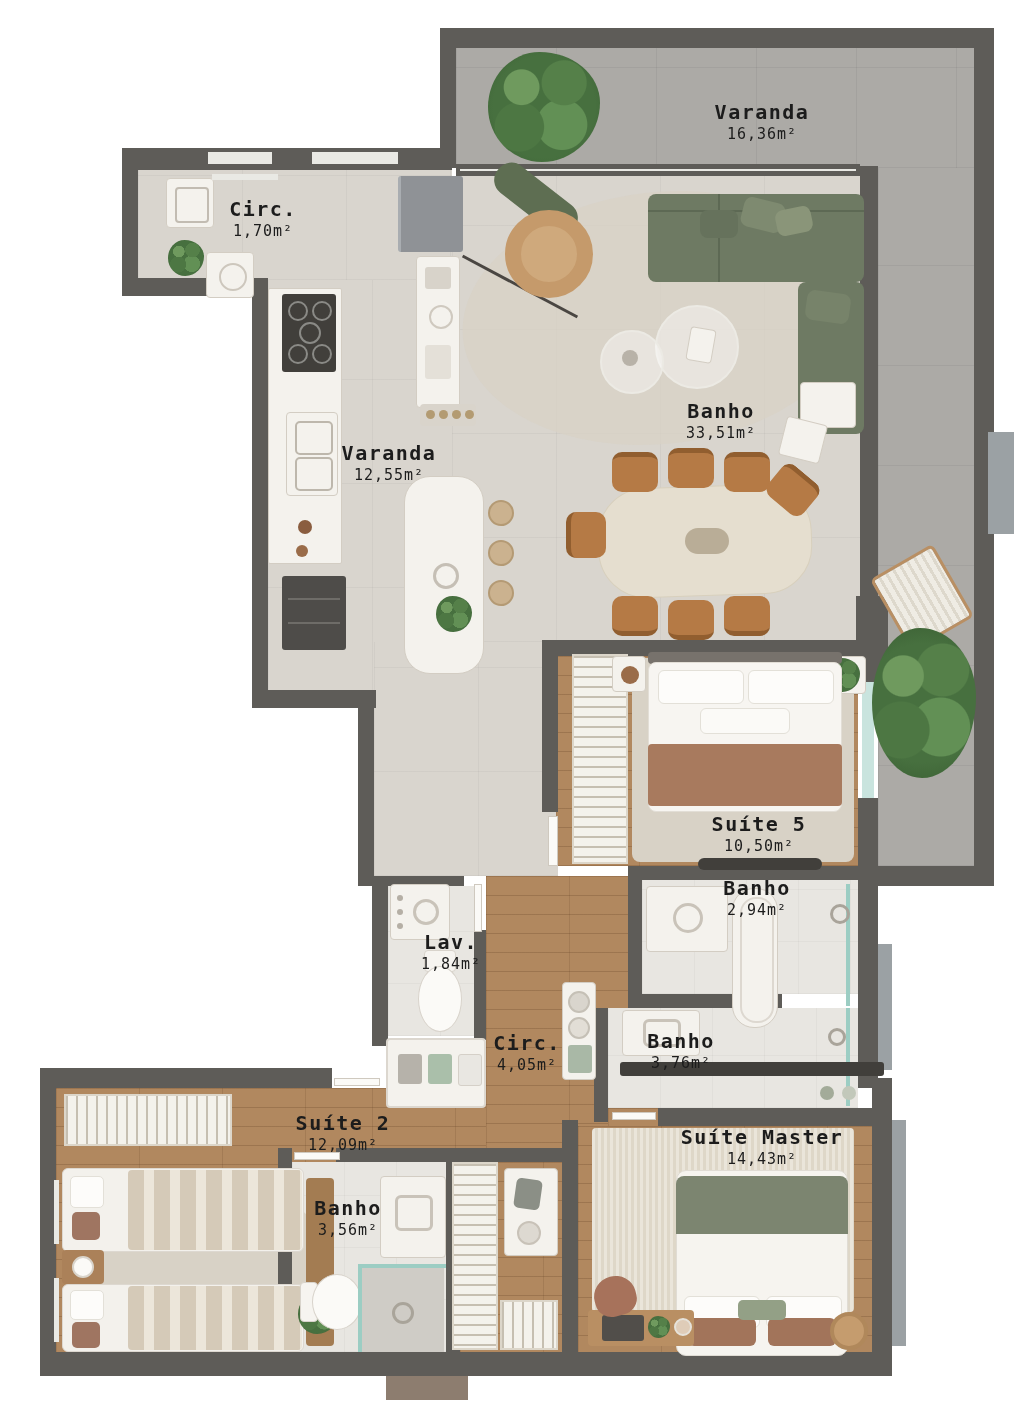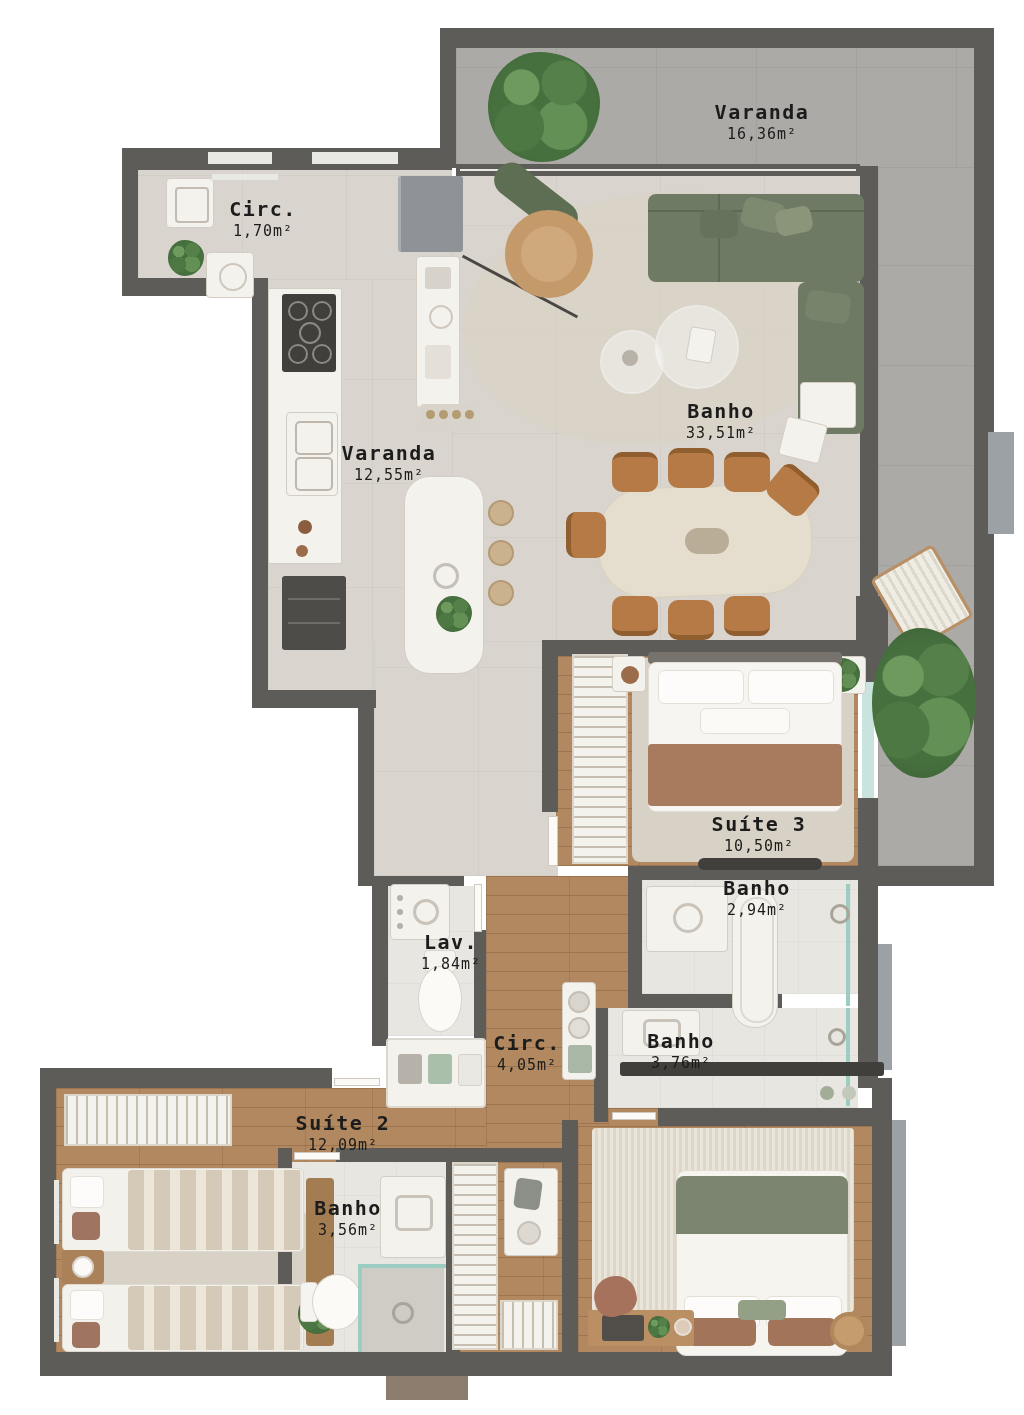--- a/index.html
+++ b/index.html
@@ -339,21 +339,21 @@
   </div>
   <div class="label" style="left:721px;top:399px">
     <div class="nm">Banho</div>
     <div class="ar">33,51m²</div>
   </div>
   <div class="label" style="left:389px;top:441px">
     <div class="nm">Varanda</div>
     <div class="ar">12,55m²</div>
   </div>
   <div class="label" style="left:759px;top:812px">
-    <div class="nm">Suíte 3</div>
+    <div class="nm">Suíte 5</div>
     <div class="ar">10,50m²</div>
   </div>
   <div class="label" style="left:757px;top:876px">
     <div class="nm">Banho</div>
     <div class="ar">2,94m²</div>
   </div>
   <div class="label" style="left:451px;top:930px">
     <div class="nm">Lav.</div>
     <div class="ar">1,84m²</div>
   </div>
@@ -366,14 +366,18 @@
     <div class="ar">3,76m²</div>
   </div>
   <div class="label" style="left:343px;top:1111px">
     <div class="nm">Suíte 2</div>
     <div class="ar">12,09m²</div>
   </div>
   <div class="label" style="left:348px;top:1196px">
     <div class="nm">Banho</div>
     <div class="ar">3,56m²</div>
   </div>
+  <div class="label" style="left:762px;top:1125px">
+    <div class="nm">Suíte Master</div>
+    <div class="ar">14,43m²</div>
+  </div>
 
 </div>
 
 </body></html>

